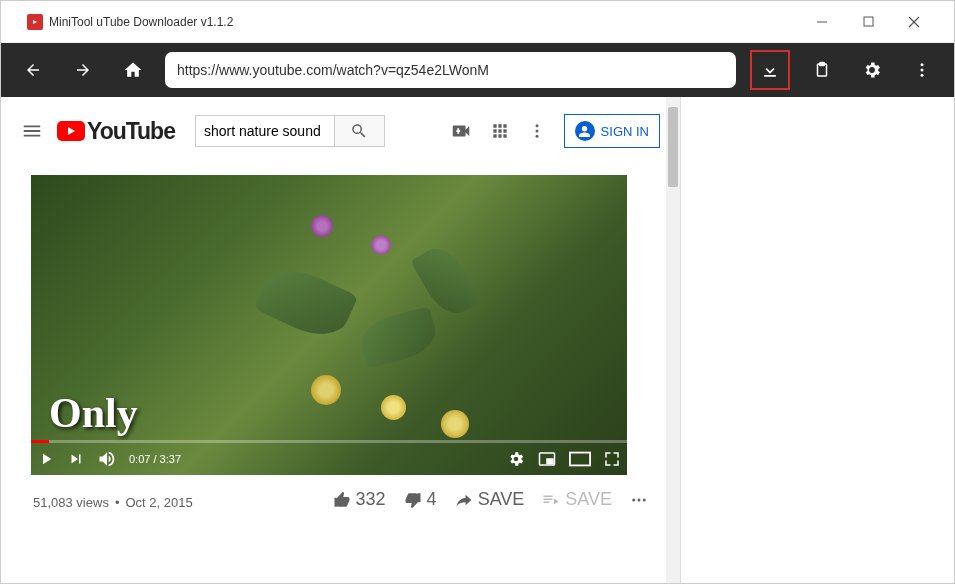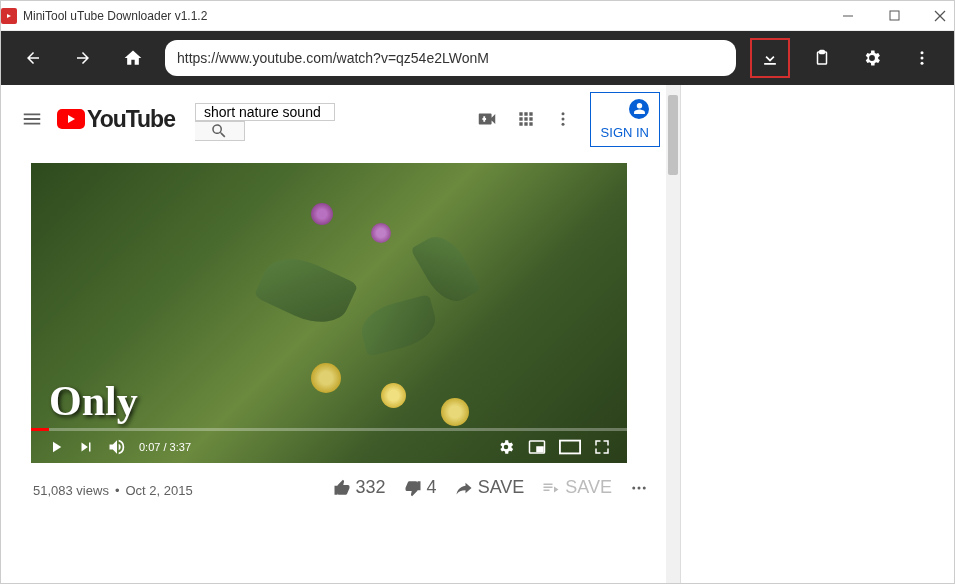--- a/index.html
+++ b/index.html
@@ -1,51 +1,51 @@
 <!DOCTYPE html>
 <html><head>
 <meta charset="utf-8">
 <style>
 * { box-sizing: border-box; margin: 0; padding: 0; }
 body { font-family: Arial, sans-serif; background: #fff; width: 955px; height: 584px; overflow: hidden; border: 1px solid #ccc; }
 
 
-.titlebar { height: 30px; background: #fff; display: flex; align-items: center; padding: 0 0; border-bottom: 1px solid #eee; }
+.titlebar { height: 42px; background: #fff; display: flex; align-items: center; padding: 0 26px; border-bottom: 1px solid #eee; }
 .titlebar .app-icon { width: 16px; height: 16px; background: #d32f2f; border-radius: 2px; position: relative; margin-right: 6px; display: flex; align-items: center; justify-content: center; }
 .titlebar .app-icon::after { content: ''; width: 0; height: 0; border-left: 4px solid white; border-top: 2.5px solid transparent; border-bottom: 2.5px solid transparent; }
 .titlebar .title { font-size: 12px; color: #333; }
 .titlebar .win-controls { margin-left: auto; display: flex; gap: 18px; }
 .titlebar .win-btn { width: 28px; height: 20px; display: flex; align-items: center; justify-content: center; color: #555; cursor: pointer; }
 
 
 .toolbar { height: 54px; background: #2a2a2a; display: flex; align-items: center; padding: 0 14px; gap: 14px; }
 .toolbar .nav-btn { width: 36px; height: 36px; display: flex; align-items: center; justify-content: center; color: #fff; cursor: pointer; }
-.url-bar { flex: 1; height: 36px; background: #fff; border-radius: 12px; display: flex; align-items: center; padding: 0 12px; }
+.url-bar { flex: 1; height: 36px; background: #fff; border-radius: 7px; display: flex; align-items: center; padding: 0 12px; }
 .url-bar input { border: none; outline: none; width: 100%; font-size: 14px; color: #333; }
 .dl-btn { width: 40px; height: 40px; display: flex; align-items: center; justify-content: center; cursor: pointer; border: 2px solid #d32f2f; }
 .tool-btn { width: 36px; height: 36px; display: flex; align-items: center; justify-content: center; color: #fff; cursor: pointer; }
 
 
 .content { display: flex; height: calc(584px - 30px - 54px); }
 .browser-pane { width: 680px; border-right: 1px solid #ddd; position: relative; background: #fff; padding: 10px 12px 0 12px; }
 .right-pane { flex: 1; background: #fff; }
 
 
 .yt-header { height: 48px; display: flex; align-items: center; gap: 14px; padding: 0 8px; }
 .hamburger { cursor: pointer; }
 .yt-logo { display: flex; align-items: center; gap: 2px; cursor: pointer; }
 .yt-logo .play-badge { width: 28px; height: 20px; background: #ff0000; border-radius: 5px; display: flex; align-items: center; justify-content: center; }
 .yt-logo .play-badge::after { content: ''; border-left: 7px solid #fff; border-top: 4px solid transparent; border-bottom: 4px solid transparent; }
 .yt-logo .txt { font-weight: bold; font-size: 23px; letter-spacing: -1px; color: #222; }
-.search-wrap { display: flex; height: 32px; margin-left: 6px; flex-direction: column; }
+.search-wrap { display: flex; height: 32px; margin-left: 6px; }
 .search-wrap input { width: 140px; border: 1px solid #ccc; padding: 0 8px; font-size: 14px; outline: none; }
 .search-wrap .search-btn { width: 50px; border: 1px solid #ccc; border-left: none; background: #f8f8f8; display: flex; align-items: center; justify-content: center; cursor: pointer; }
 .yt-icons { display: flex; gap: 18px; margin-left: auto; align-items: center; }
 .yt-icon-btn { color: #606060; cursor: pointer; }
-.signin-btn { border: 1px solid #065fd4; color: #065fd4; padding: 6px 10px; display: flex; align-items: flex-end; gap: 6px; font-size: 13px; font-weight: 500; cursor: pointer; flex-direction: column; }
+.signin-btn { border: 1px solid #065fd4; color: #065fd4; padding: 6px 10px; display: flex; align-items: center; gap: 6px; font-size: 13px; font-weight: 500; cursor: pointer; }
 .signin-btn .avatar { width: 20px; height: 20px; border-radius: 50%; background: #065fd4; display: flex; align-items: center; justify-content: center; }
 
 
 .fake-scroll { position: absolute; right: 0; top: 0; width: 14px; height: 100%; background: #f1f1f1; }
 .fake-scroll .thumb { position: absolute; top: 10px; left: 2px; width: 10px; height: 80px; background: #c1c1c1; border-radius: 2px; }
 
 
 .video-area { margin: 20px 18px 0 18px; position: relative; width: 596px; height: 300px; background: linear-gradient(135deg, #2d4a1e 0%, #4a6b2e 30%, #6b8a3e 50%, #3d5a28 70%, #2a3f1a 100%); overflow: hidden; }
 .flowers { position: absolute; inset: 0; }
 .flower { position: absolute; border-radius: 50%; }
@@ -59,21 +59,21 @@
 .l2 { width: 75px; height: 45px; top: 140px; left: 330px; transform: rotate(-15deg); }
 .l3 { width: 70px; height: 42px; top: 85px; left: 380px; transform: rotate(60deg); }
 
 .video-title-overlay { position: absolute; left: 18px; bottom: 40px; color: #fff; font-family: Georgia, serif; font-weight: bold; text-shadow: 2px 2px 4px rgba(0,0,0,0.8); }
 .video-title-overlay .line1 { font-size: 42px; line-height: 1.05; }
 .video-title-overlay .line2 { font-size: 42px; line-height: 1.05; }
 
 .progress-bar { position: absolute; bottom: 32px; left: 0; right: 0; height: 3px; background: rgba(255,255,255,0.3); }
 .progress-bar .played { height: 100%; width: 3%; background: #ff0000; }
 
-.player-controls { position: absolute; bottom: 0; left: 0; right: 0; height: 32px; display: flex; align-items: center; padding: 0 16px; color: #fff; gap: 12px; }
+.player-controls { position: absolute; bottom: 0; left: 0; right: 0; height: 32px; display: flex; align-items: center; padding: 0 6px; color: #fff; gap: 12px; }
 .player-controls .pc-btn { cursor: pointer; display: flex; align-items: center; }
 .player-controls .time { font-size: 11px; }
 .player-controls .spacer { flex: 1; }
 
 
 .video-meta { margin: 14px 20px 0 20px; }
 .vtitle { font-size: 17px; color: #222; font-weight: 400; }
 .vrow { display: flex; align-items: flex-end; margin-top: 10px; color: #606060; font-size: 13px; }
 .vrow .views { }
 .vrow .dot { margin: 0 6px; }

